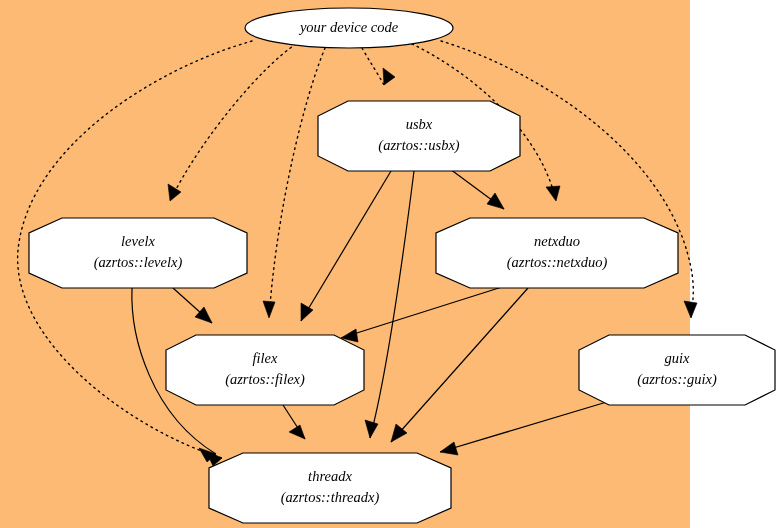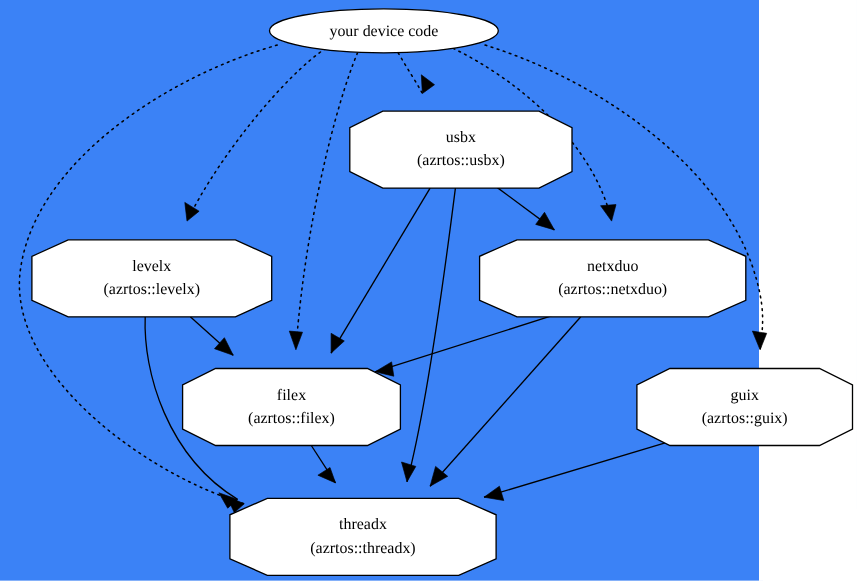--- a/index.html
+++ b/index.html
@@ -10,21 +10,22 @@
   body {
     width: 779px;
     height: 528px;
     font-family: "Liberation Serif", "DejaVu Serif", serif;
     overflow: hidden;
   }
   #graph-root {
     position: relative;
     width: 690px;
     height: 528px;
-    background: #3b82f6;
+    background: #fdba74;
+    font-style: italic;
   }
   svg#graph-canvas {
     display: block;
     width: 779px;
     height: 528px;
   }
   .node-shape {
     fill: #ffffff;
     stroke: #000000;
     stroke-width: 1.2;

